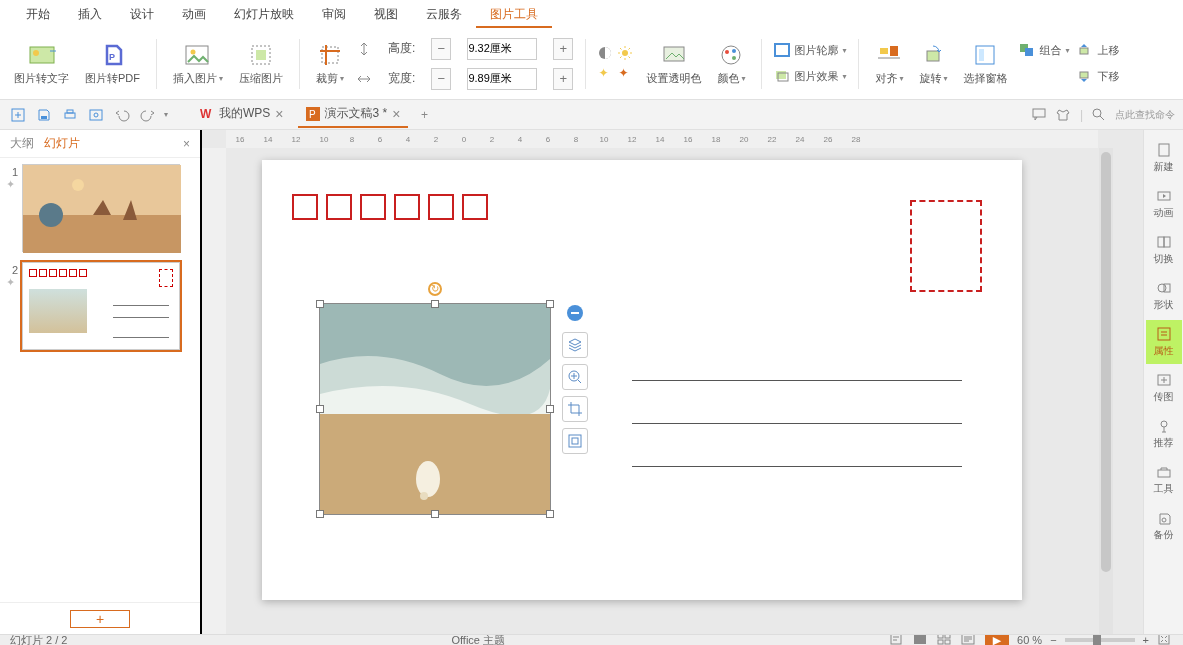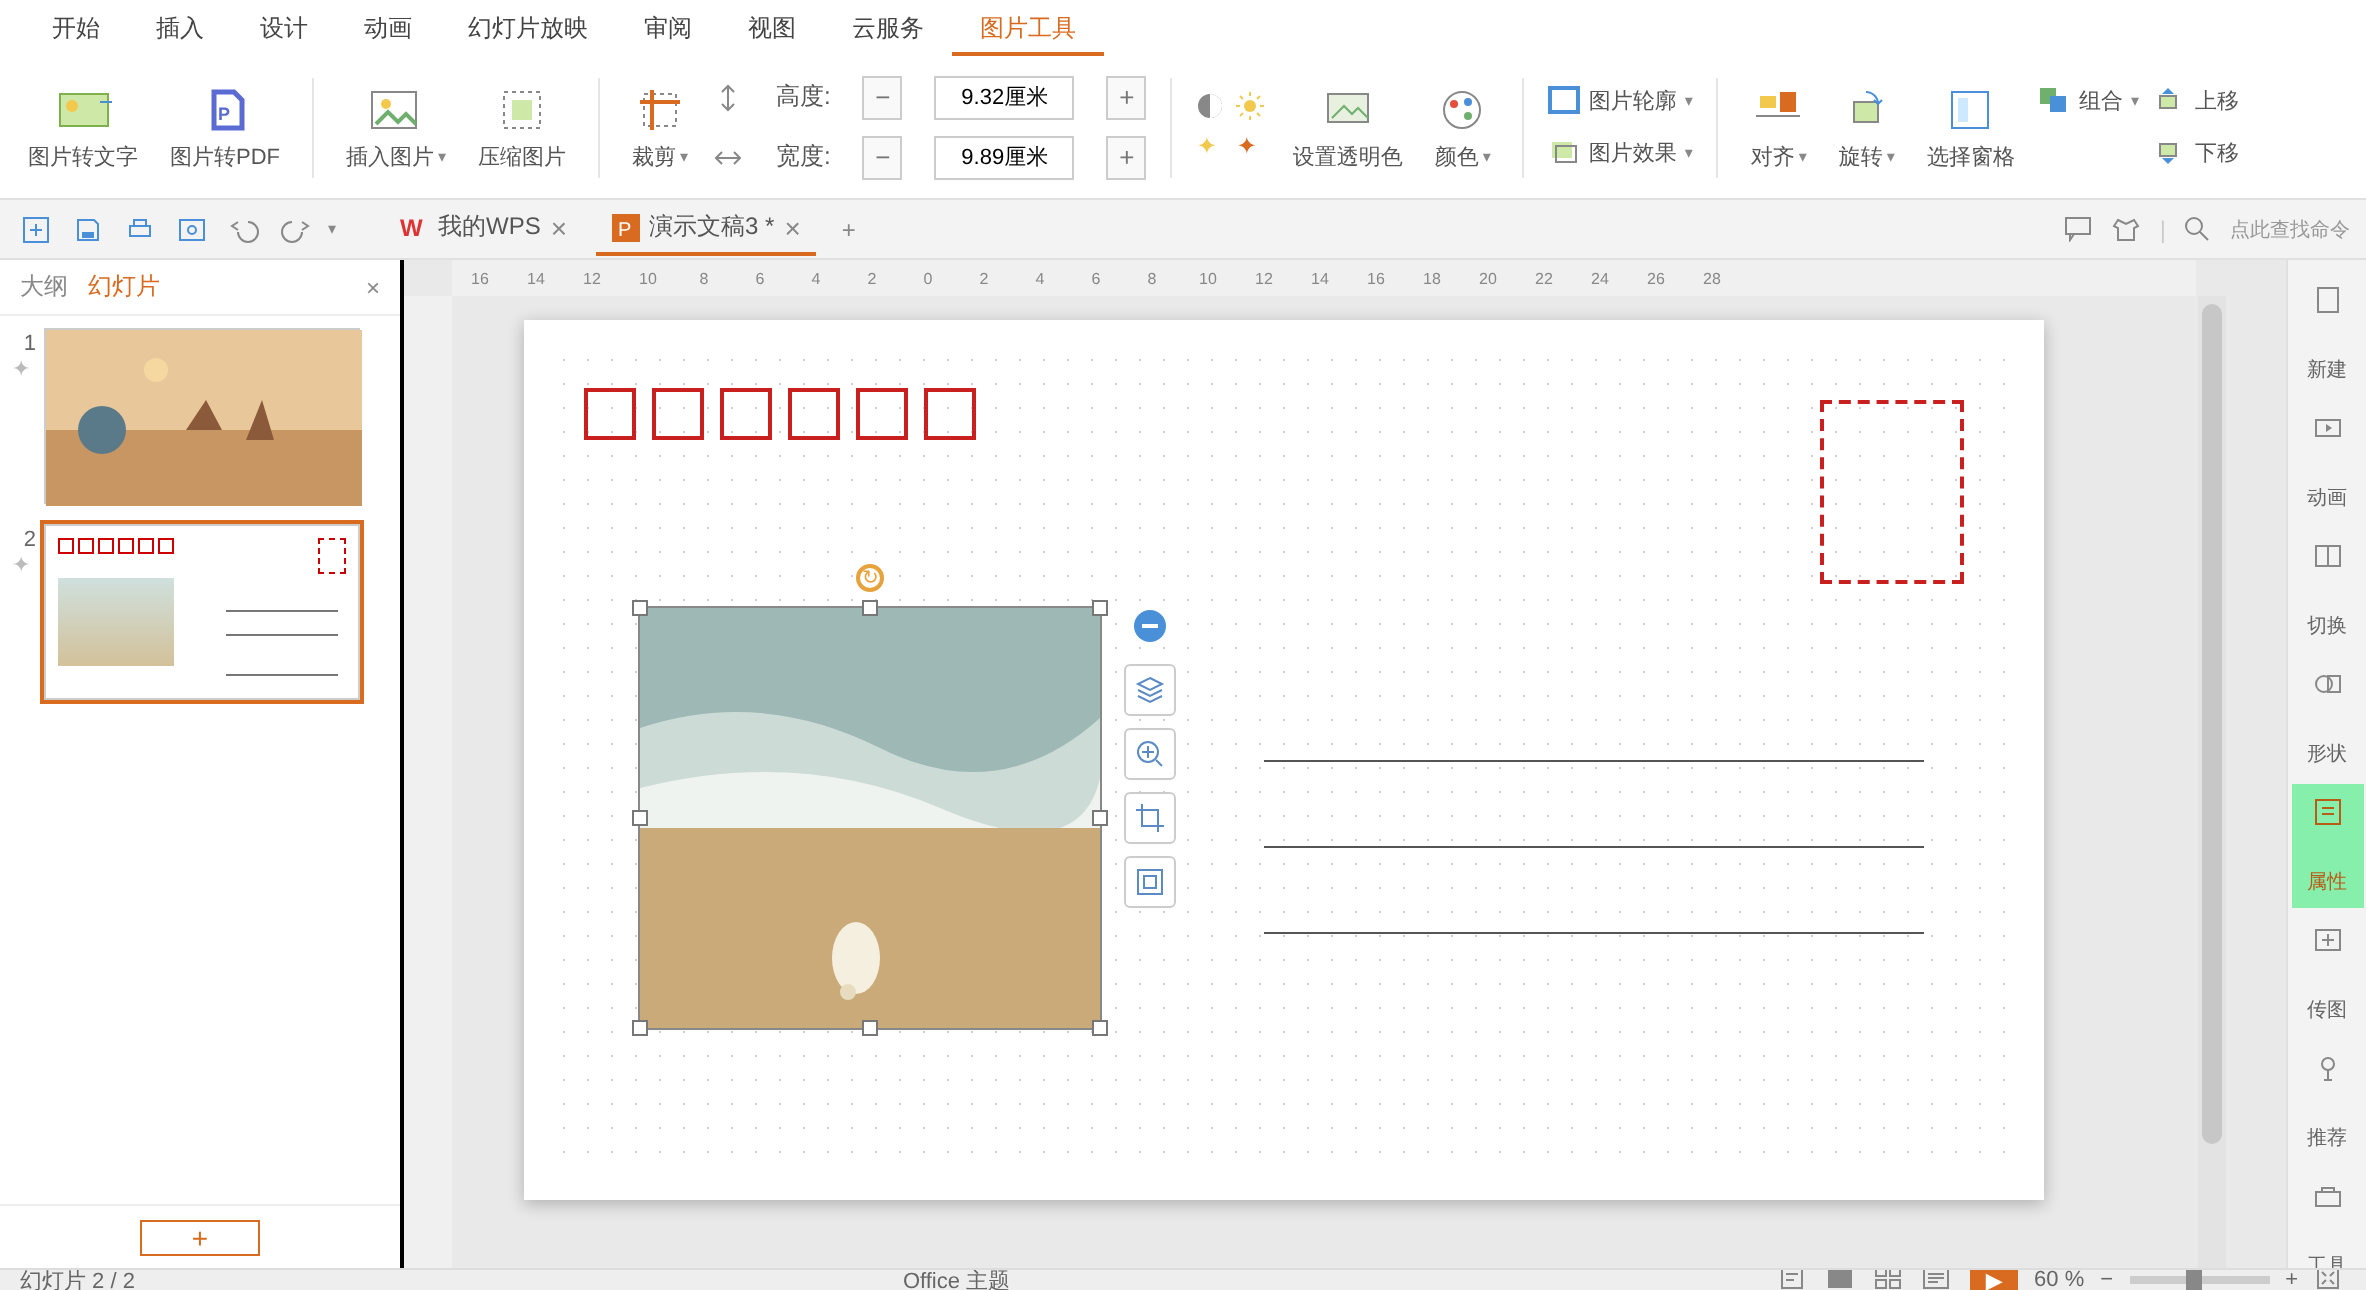--- a/index.html
+++ b/index.html
@@ -10,21 +10,21 @@
 .main-tab { padding:6px 14px; cursor:pointer; color:#444; }
 .main-tab.active { color:#d86b1f; border-bottom:2px solid #d86b1f; }
 
 
 .ribbon { height:72px; background:#fff; border-bottom:1px solid #e0e0e0; display:flex; align-items:center; padding:6px 10px; gap:8px; }
 .rib-group { display:flex; flex-direction:column; align-items:center; gap:2px; padding:0 4px; }
 .rib-icon { width:28px; height:28px; display:flex; align-items:center; justify-content:center; }
 .rib-label { font-size:11px; color:#555; white-space:nowrap; display:flex; align-items:center; gap:2px;}
 .rib-sep { width:1px; height:50px; background:#e5e5e5; margin:0 4px; }
 .size-row { display:flex; align-items:center; gap:16px; margin:2px 0;}
-.size-input { width:70px; height:22px; border:1px solid #ccc; text-align:center; font-size:11px; background:#fff;}
+.size-input { width:70px; height:22px; border:1px solid #ccc; font-size:11px; background:#fff;}
 .size-btn { width:20px; height:22px; border:1px solid #ccc; background:#f9f9f9; display:flex; align-items:center; justify-content:center; color:#777; font-size:13px;}
 .lock-row { display:flex; align-items:center; gap:4px; font-size:11px; color:#555;}
 .two-col { display:flex; flex-direction:column; gap:4px; }
 .mini-item { display:flex; align-items:center; gap:4px; font-size:11px; color:#555; white-space:nowrap; height:22px; }
 .mini-ico { width:16px; height:16px; display:inline-block; }
 .caret { font-size:8px; color:#888; }
 
 
 .doc-bar { height:30px; background:#f3f3f3; border-bottom:1px solid #e0e0e0; display:flex; align-items:center; padding:0 8px; gap:6px; }
 .qa-btn { width:20px; height:20px; display:flex; align-items:center; justify-content:center; color:#4a90d9; }
@@ -76,22 +76,22 @@
 .rot-handle { position:absolute; top:-22px; left:calc(50% - 7px); width:14px; height:14px; border-radius:50%; border:2px solid #e8a23c; background:#fff;}
 .rot-handle::after{content:"↻"; font-size:10px; color:#e8a23c; position:absolute; top:-1px; left:1px;}
 .float-tools { position:absolute; left:300px; top:140px; display:flex; flex-direction:column; gap:6px; }
 .ft-btn { width:26px; height:26px; border:1px solid #ccc; background:#fff; border-radius:3px; display:flex; align-items:center; justify-content:center; color:#5b8bc5; font-size:13px;}
 .ft-btn.blue{border:none; background:none;}
 .vscroll { position:absolute; top:18px; right:30px; bottom:0; width:14px; background:#e3e3e3;}
 .vscroll .vthumb{ position:absolute; top:4px; left:2px; right:2px; height:420px; background:#c7c7c7; border-radius:5px;}
 
 
 .right-rail { width:40px; background:#f3f3f3; border-left:1px solid #e0e0e0; display:flex; flex-direction:column; align-items:center; padding-top:6px; gap:2px; }
-.rail-item { width:36px; padding:6px 0; display:flex; flex-direction:column; align-items:center; gap:20px; font-size:10px; color:#666; }
-.rail-item.active { background:#86efac; color:#b85c17; }
+.rail-item { width:36px; padding:6px 0; display:flex; flex-direction:column; align-items:center; gap:2px; font-size:10px; color:#666; }
+.rail-item.active { background:#bef264; color:#b85c17; }
 .rail-ico { width:16px; height:16px; }
 
 
 .status { position:absolute; bottom:0; left:0; right:0; height:11px; background:#eee; border-top:1px solid #ddd; display:flex; align-items:center; padding:0 10px; font-size:11px; color:#666; overflow:hidden;}
 .status .mid{flex:1; text-align:center;}
 .status .right{display:flex; align-items:center; gap:8px;}
 .play-btn{width:24px; height:22px; background:#d86b1f; color:#fff; display:flex; align-items:center; justify-content:center;}
 
 svg { display:block; }
 </style>

